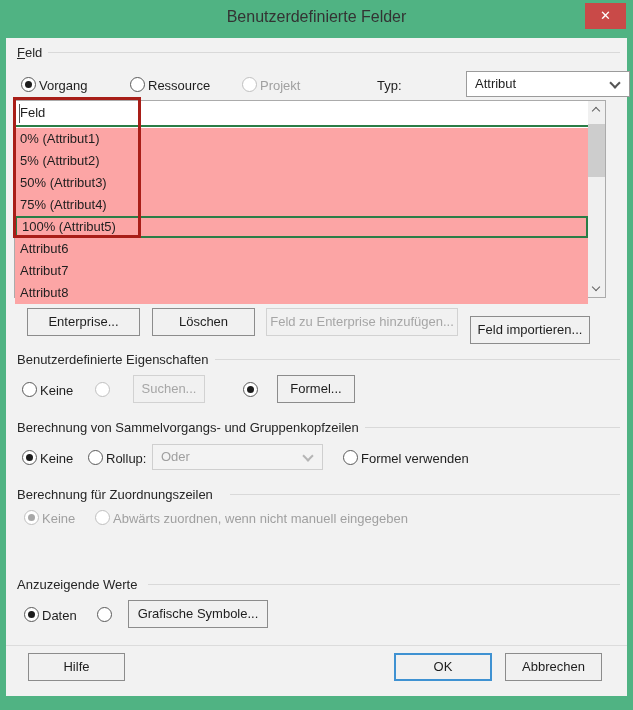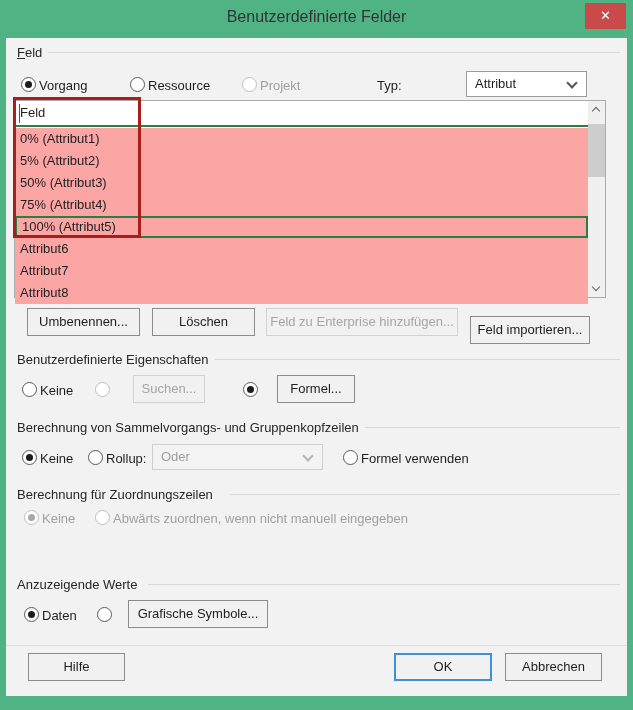--- a/index.html
+++ b/index.html
@@ -82,21 +82,21 @@
   <div class="rule" style="left:48px; top:52px; width:572px;"></div>
 
   <span class="radio sel" style="left:21px; top:77px;"></span>
   <span class="rlabel" style="left:39px; top:78px;">Vorgang</span>
   <span class="radio" style="left:130px; top:77px;"></span>
   <span class="rlabel" style="left:148px; top:78px;">Ressource</span>
   <span class="radio dis" style="left:242px; top:77px;"></span>
   <span class="rlabel dis" style="left:260px; top:78px;">Projekt</span>
 
   <span class="rlabel" style="left:377px; top:78px;">Typ:</span>
-  <div class="combo" style="left:466px; top:71px; width:121px;padding-left:44px;">
+  <div class="combo" style="left:466px; top:71px; width:164px;padding-left:44px;">
     <span class="cval">Attribut</span>
     <span class="chev" style="right:10px; top:7px;"></span>
   </div>
 
   <div class="listbox">
     <div class="list-header" style="border-color: rgb(42, 125, 70);">
       <span class="hdr-tick"></span>
       <span>Feld</span>
     </div>
     <div class="list-rows">
@@ -115,21 +115,21 @@
       </div>
       <div class="sb-thumb"></div>
       <div class="sb-btn" style="bottom:0;">
         <span class="chev" style="top:4px; transform:rotate(45deg);"></span>
       </div>
     </div>
   </div>
 
   <div class="annotation" style="border-color: rgb(168, 30, 24);"></div>
 
-  <div class="btn" style="left:27px; top:308px; width:113px;">Umbenennen...</div>
+  <div class="btn" style="left:27px; top:308px; width:113px;">Enterprise...</div>
   <div class="btn" style="left:152px; top:308px; width:103px;">Löschen</div>
   <div class="btn dis" style="left:266px; top:308px; width:192px;">Feld zu Enterprise hinzufügen...</div>
   <div class="btn" style="left:470px; top:316px; width:120px;">Feld importieren...</div>
 
   <div class="grp-label" style="left:17px; top:352px;">Benutzerdefinierte Eigenschaften</div>
   <div class="rule" style="left:212px; top:359px; width:408px;"></div>
 
   <span class="radio" style="left:22px; top:382px;"></span>
   <span class="rlabel" style="left:40px; top:383px;">Keine</span>
   <span class="radio dis" style="left:95px; top:382px;"></span>

